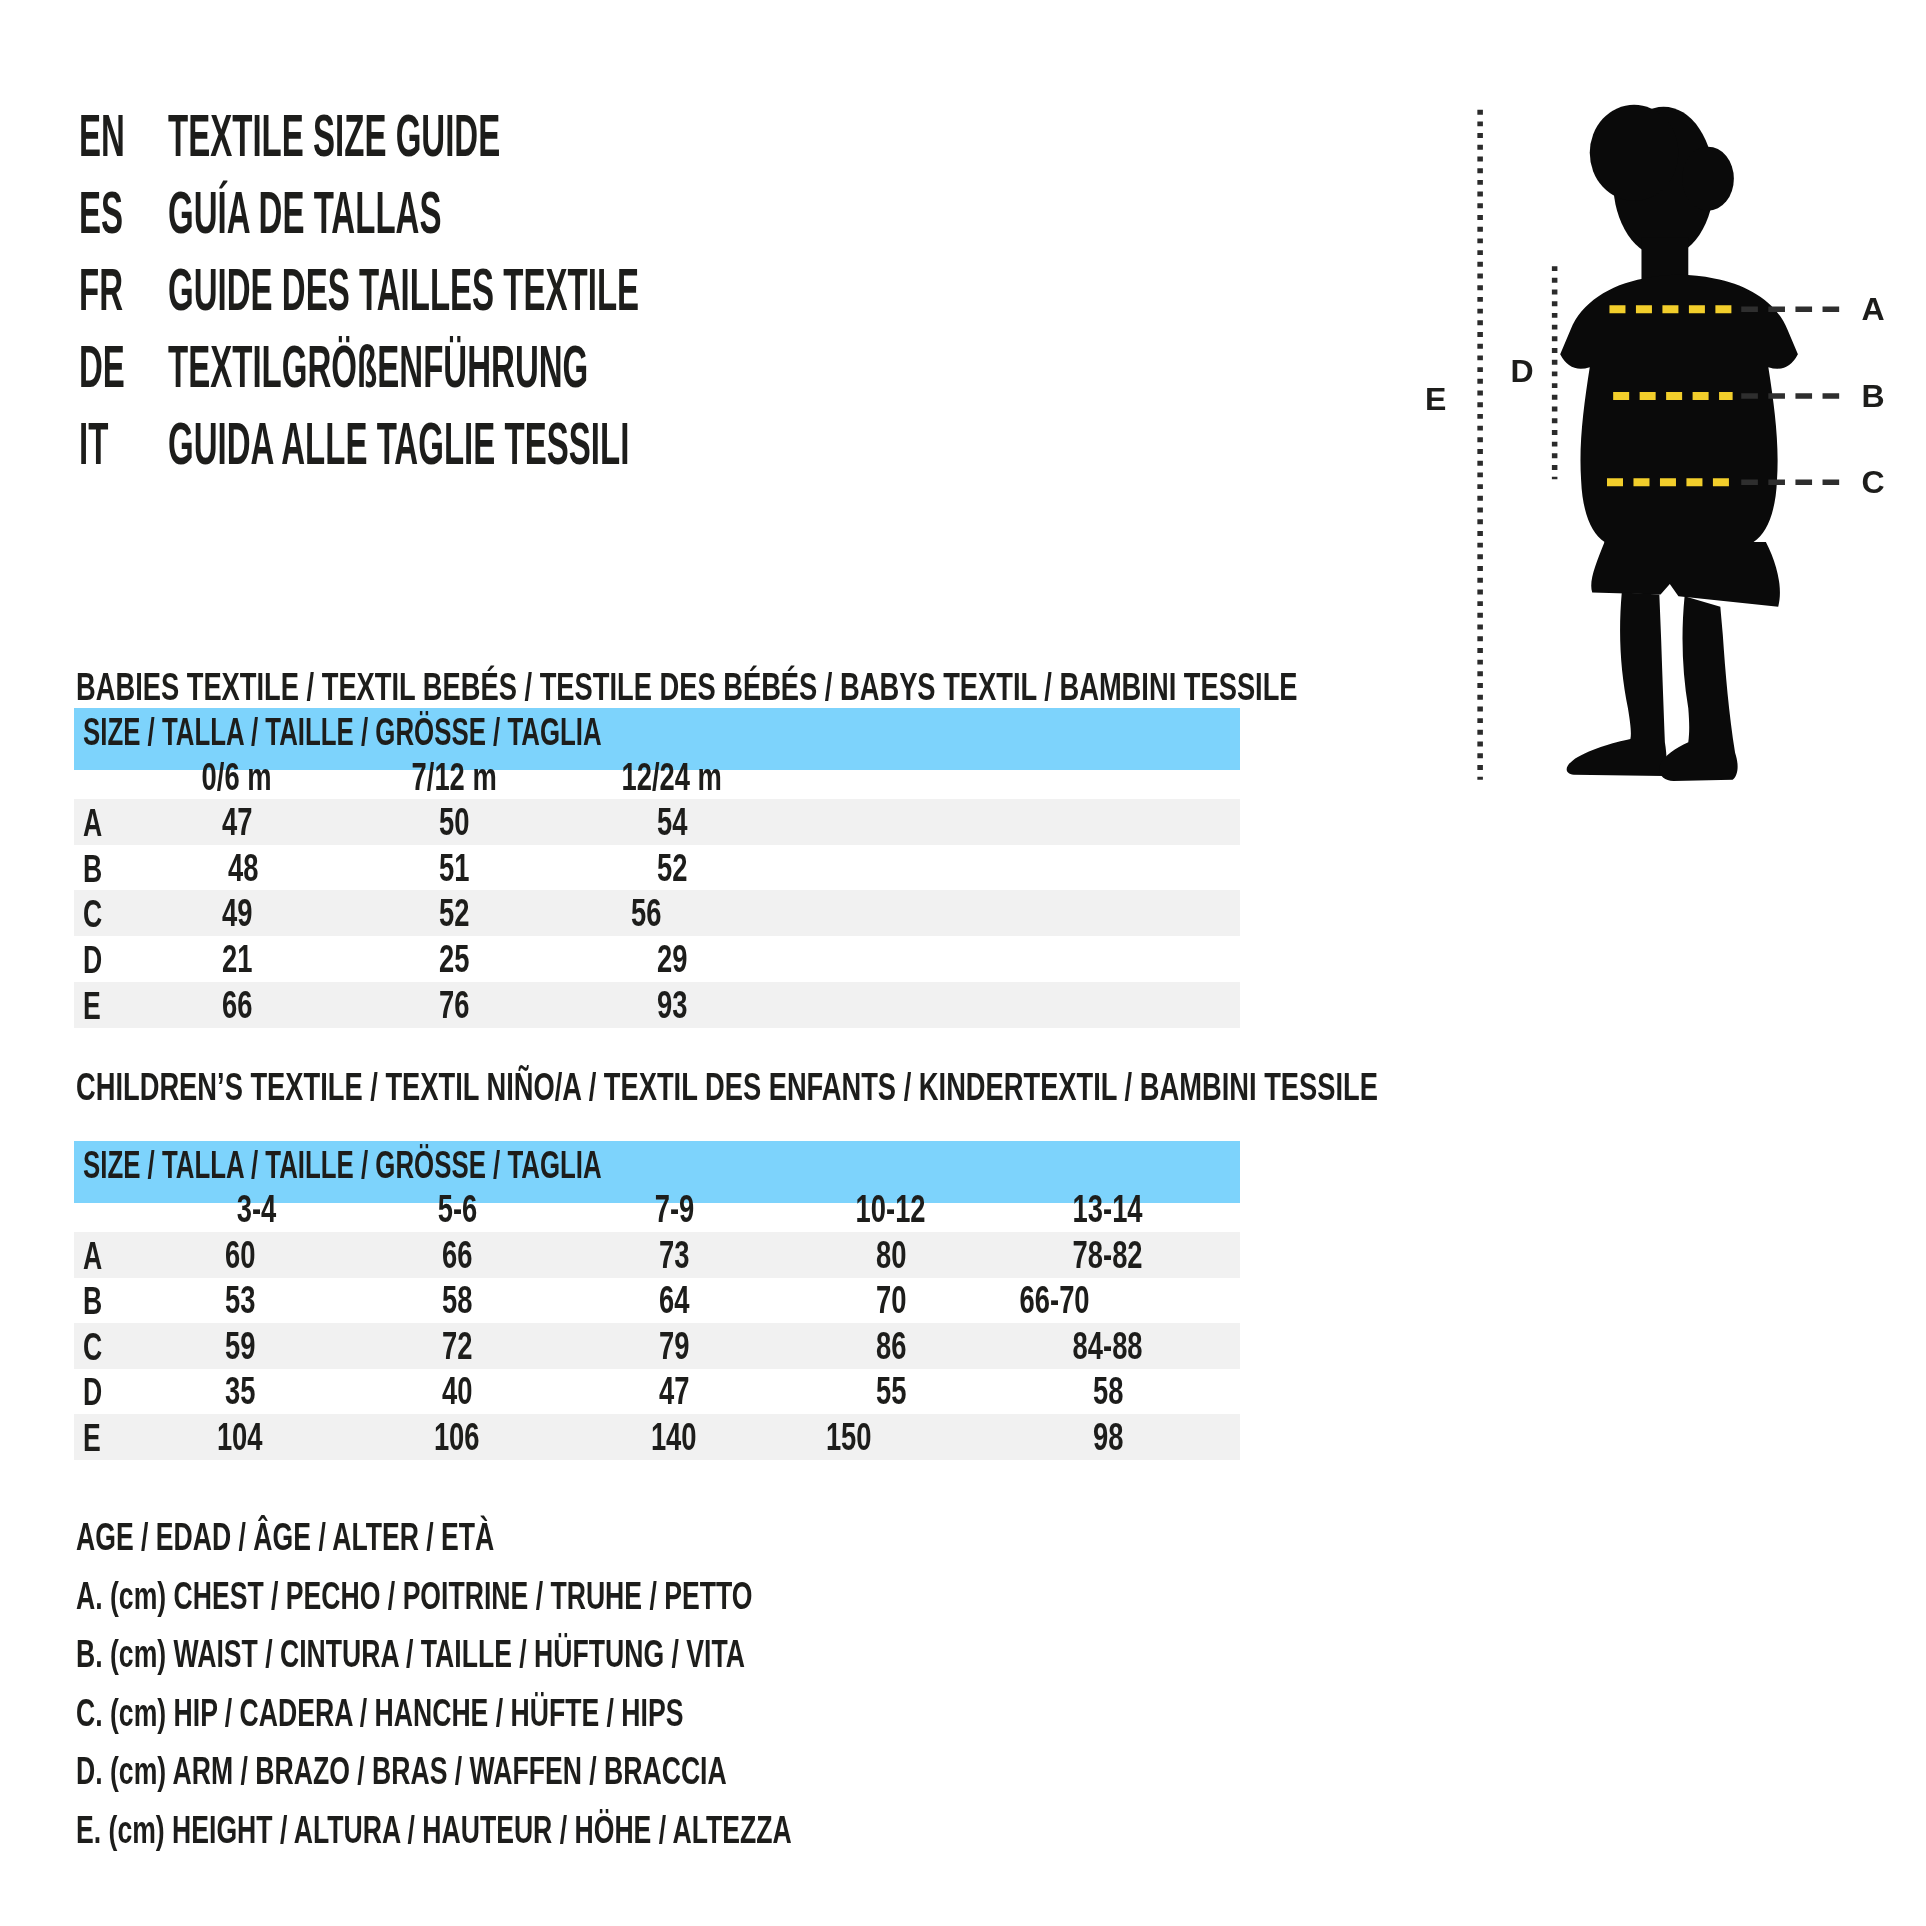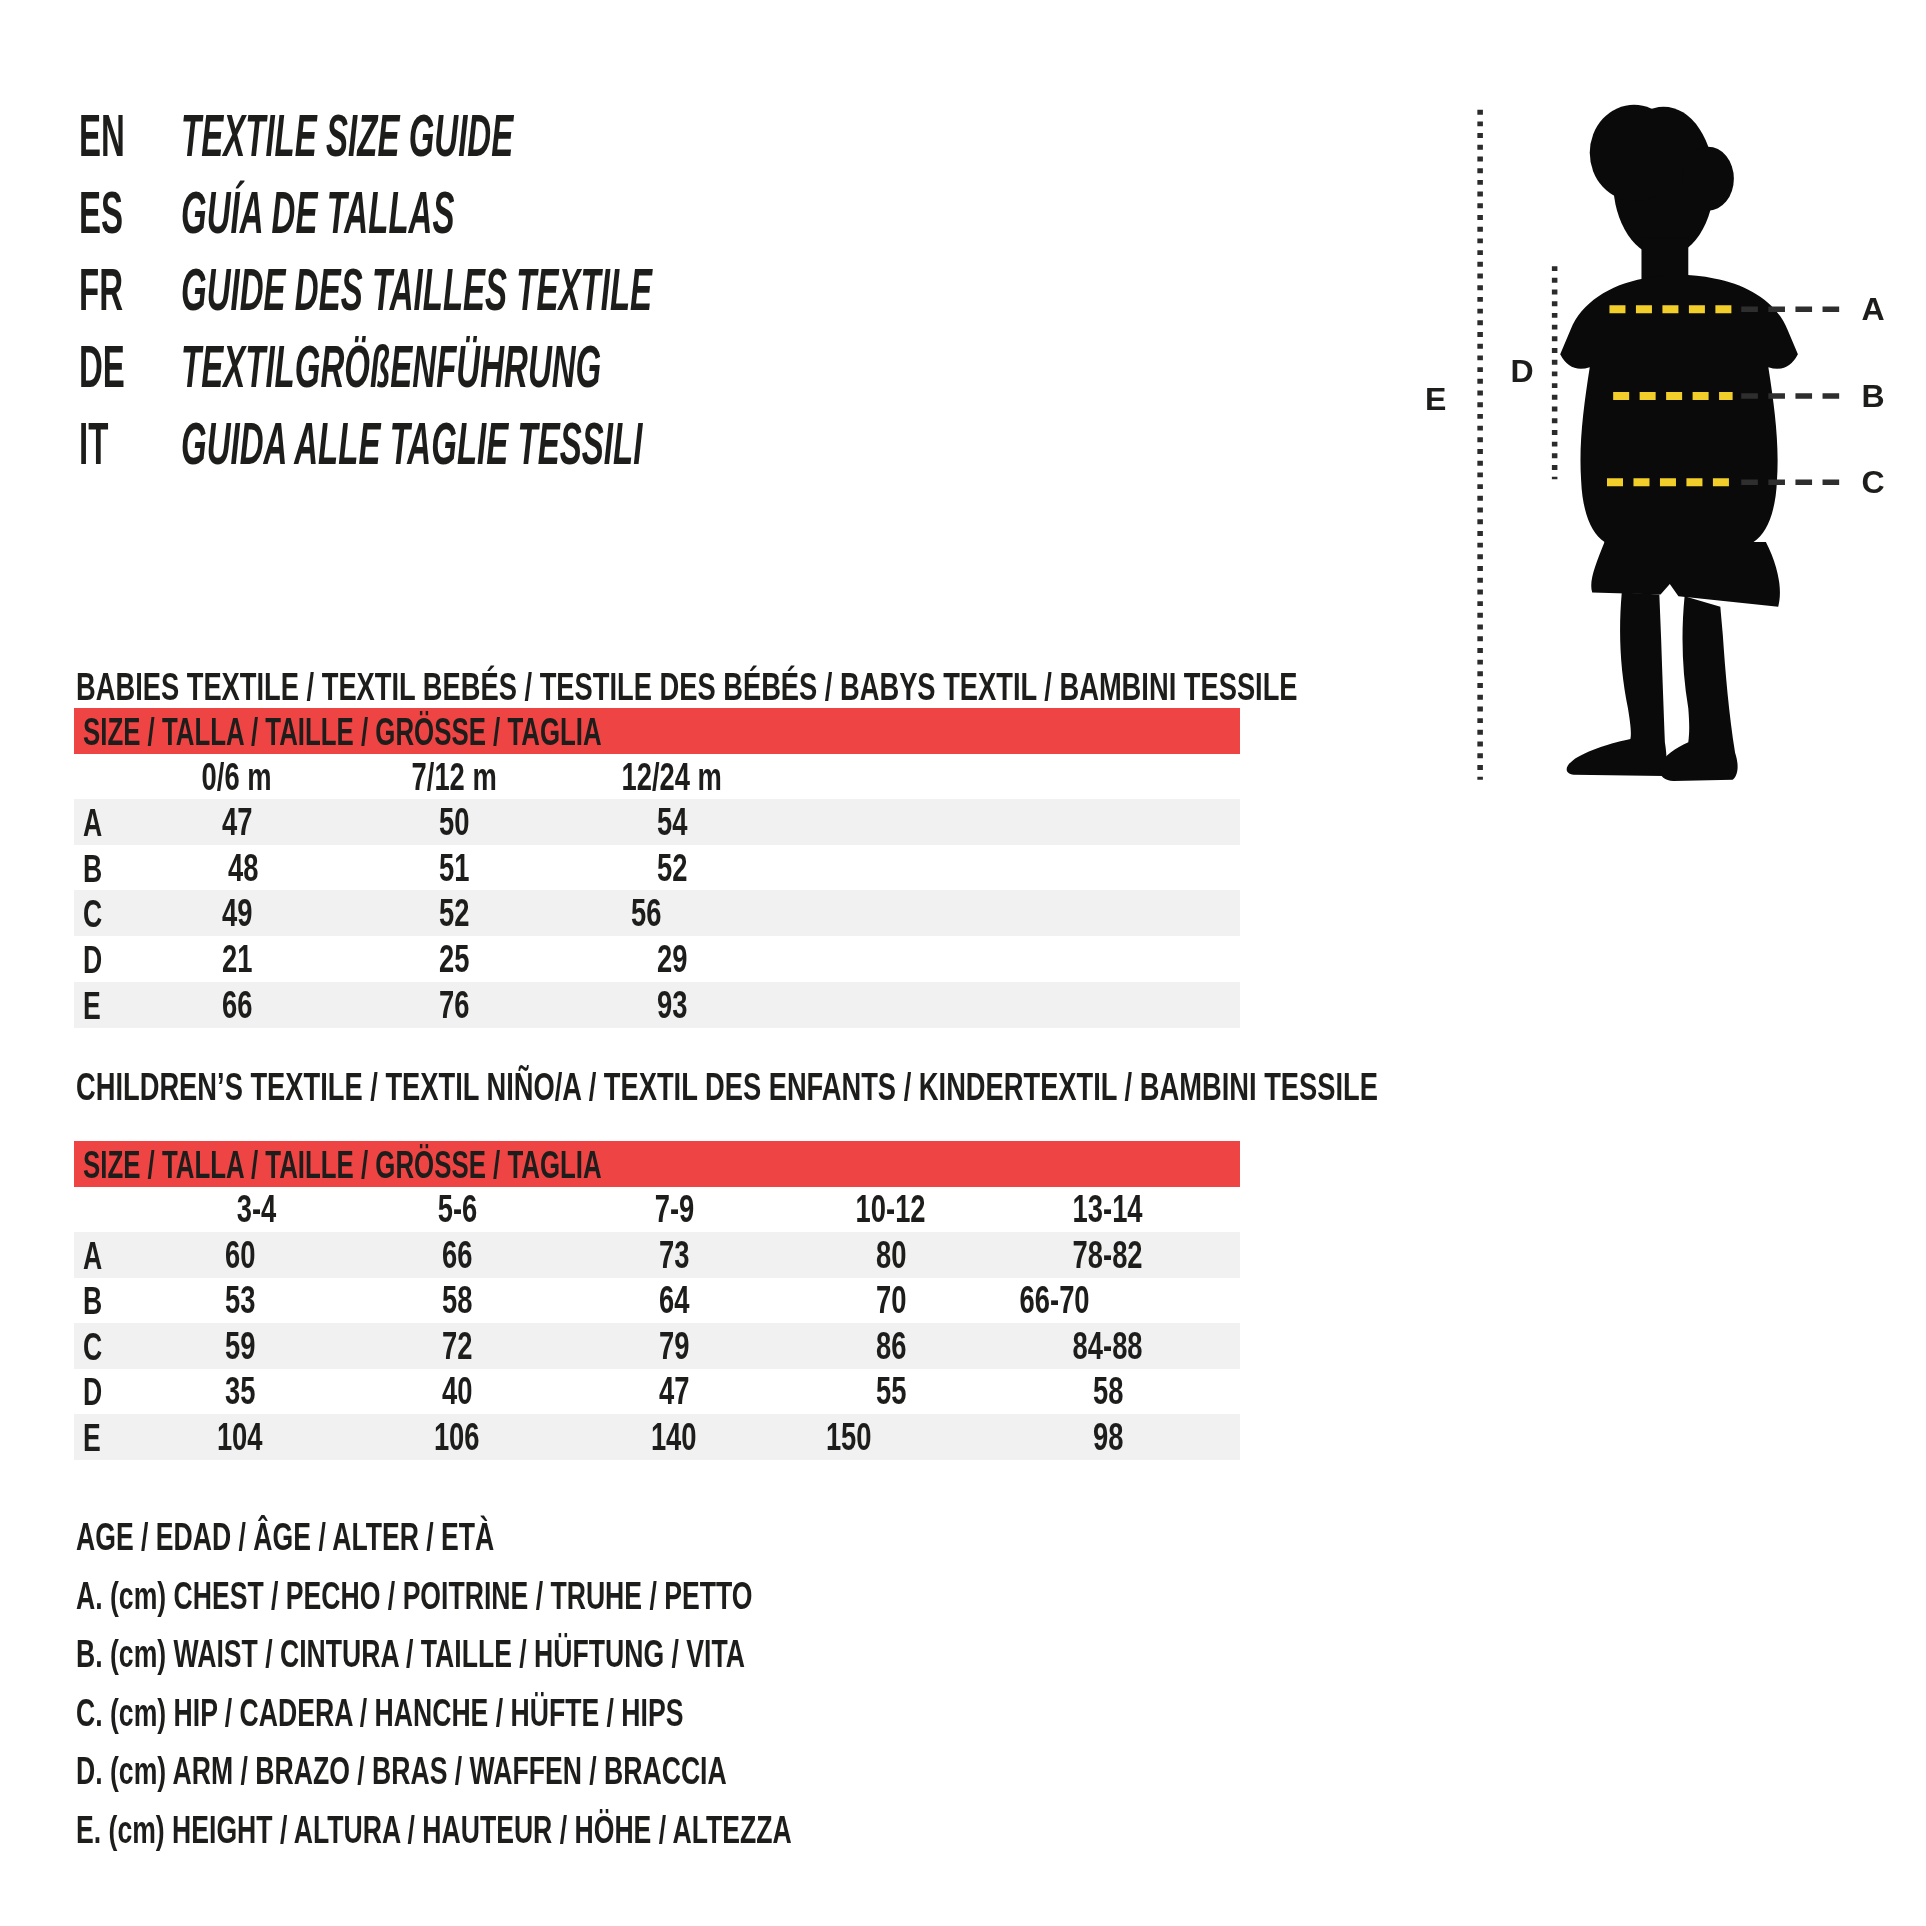--- a/index.html
+++ b/index.html
@@ -8,25 +8,25 @@
     font-family:"Liberation Sans", sans-serif;color:#1d1d1b;overflow:hidden;
   }
   
   .c56{display:inline-block;transform:scaleX(0.56);transform-origin:0 50%;white-space:nowrap;}
   .c70{display:inline-block;transform:scaleX(0.70);transform-origin:0 50%;white-space:nowrap;}
   .c68{display:inline-block;transform:scaleX(0.68);transform-origin:0 50%;white-space:nowrap;}
   .ccc{display:inline-block;transform:scaleX(0.72);transform-origin:50% 50%;white-space:nowrap;}
   
   .lang-row{position:absolute;left:79px;height:77px;font-size:59px;font-weight:700;line-height:68px;}
   .lang-code{position:absolute;left:0;top:0;text-align:center;}
-  .lang-title{position:absolute;left:102px;top:0;font-style:italic;}
+  .lang-title{position:absolute;left:89px;top:0;}
   
   .sec-title{position:absolute;left:76px;font-size:39px;font-weight:700;line-height:39px;}
   
-  .bar{position:absolute;left:74px;width:1166px;height:46px;background:#ef4444;}
+  .bar{position:absolute;left:74px;width:1166px;height:62px;background:#7dd3fc;}
   .bar-label{position:absolute;left:8.6px;top:0;height:46px;line-height:48px;font-size:38px;font-weight:700;}
   .thead-cell,.cell{position:absolute;width:160px;height:46px;line-height:47px;text-align:center;font-size:38px;font-weight:700;}
   .trow{position:absolute;left:74px;width:1166px;height:46px;}
   .stripe{background:#f1f1f1;}
   .row-label{position:absolute;left:8.6px;top:0;height:46px;line-height:48px;font-size:38px;font-weight:700;}
   
   .legend-line{position:absolute;left:76px;font-size:38px;font-weight:700;line-height:39px;}
   
   #figure-svg{position:absolute;left:1405px;top:86px;}
   .fig-label{font-family:"Liberation Sans",sans-serif;font-weight:700;font-size:52px;fill:#1d1d1b;}

